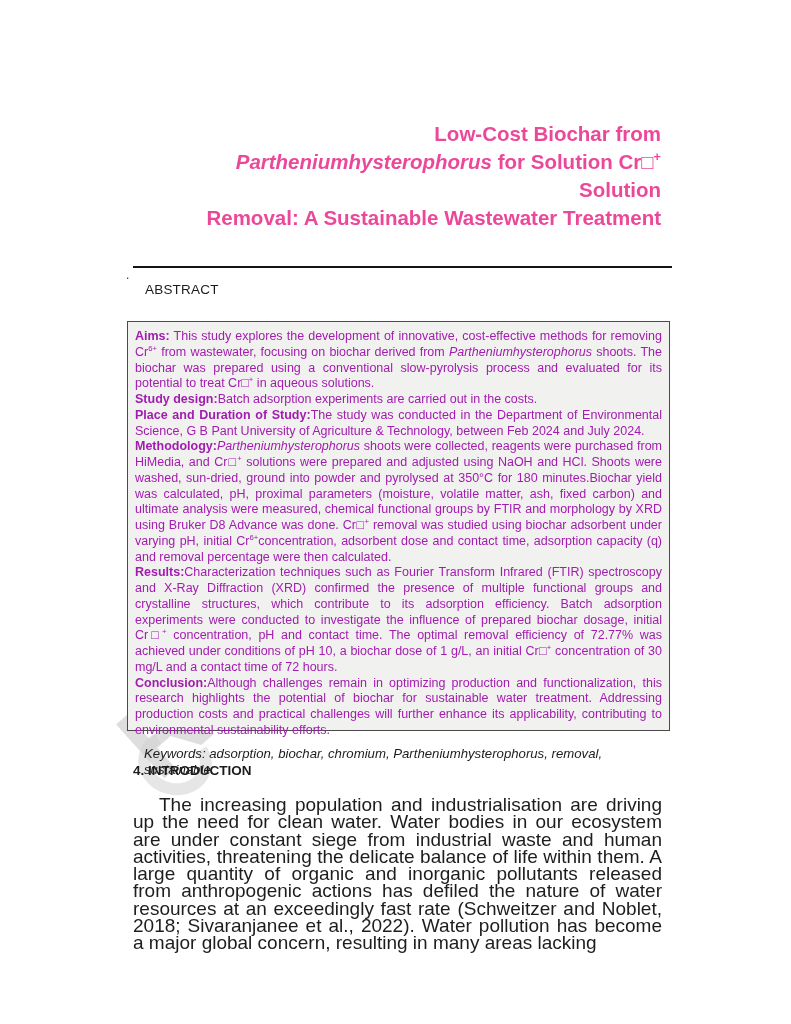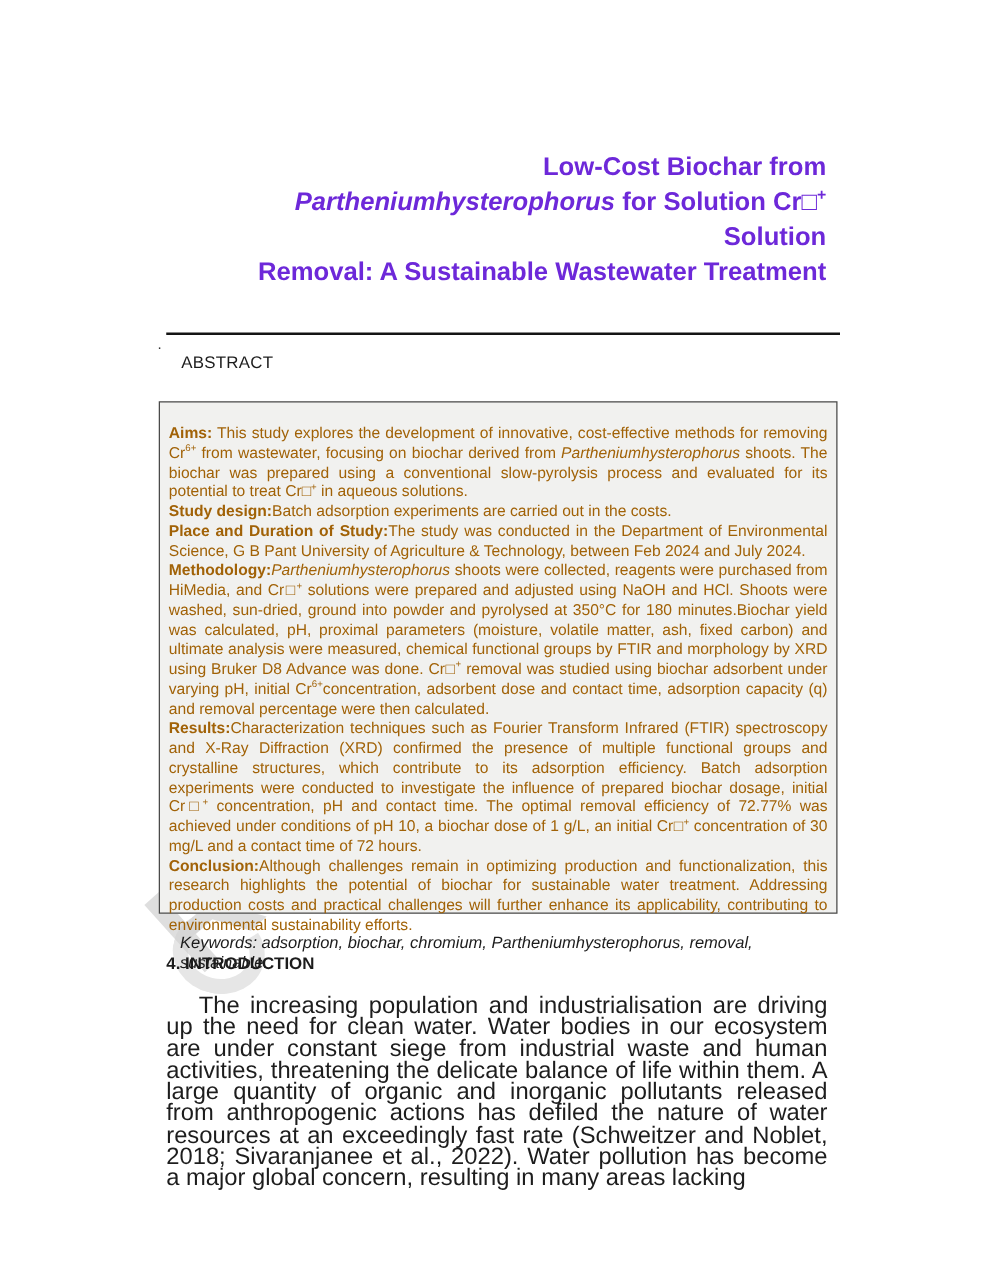--- a/index.html
+++ b/index.html
@@ -23,35 +23,35 @@
     position:absolute;left:138px;top:729px;width:50px;height:42px;z-index:0;
     border:12px solid #d2d2d2;border-top-color:transparent;border-radius:50%;
     opacity:0.55;transform:rotate(14deg);
   }
 
   .layer{position:absolute;z-index:1;}
 
   
   .title-block{
     left:133px;top:120px;width:528px;text-align:right;
-    font-weight:bold;font-size:20.5px;line-height:28px;color:#6d28d9;
+    font-weight:bold;font-size:20.5px;line-height:28px;color:#ec4899;
   }
   .title-line{white-space:nowrap;}
 
   .stray-period{left:126px;top:268px;font-size:12px;color:#333;}
 
   .rule{left:133px;top:266px;width:539px;height:2px;background:#141414;}
 
   .abstract-heading{left:145px;top:282px;font-weight:normal;font-size:13.5px;letter-spacing:.2px;}
 
   .abstract-box{
     left:127px;top:321px;width:543px;height:410px;box-sizing:border-box;
     background:#f1f1ef;border:1px solid #4a4a4a;
-    padding:17px 7px 6px 7px;
-    font-size:12.5px;line-height:15.75px;text-align:justify;color:#a16207;
+    padding:7px 7px 6px 7px;
+    font-size:12.5px;line-height:15.75px;text-align:justify;color:#a21caf;
   }
   .abstract-box p{margin:0;}
 
   .keywords-line{
     left:144px;top:746px;width:530px;font-style:italic;font-size:13.2px;line-height:16px;
   }
   .intro-heading{left:133px;top:763px;font-weight:bold;font-size:13.5px;}
   .intro-para{
     left:133px;top:796px;width:529px;font-size:19px;line-height:17.3px;
     text-align:justify;text-indent:26px;color:#1d1d1d;

